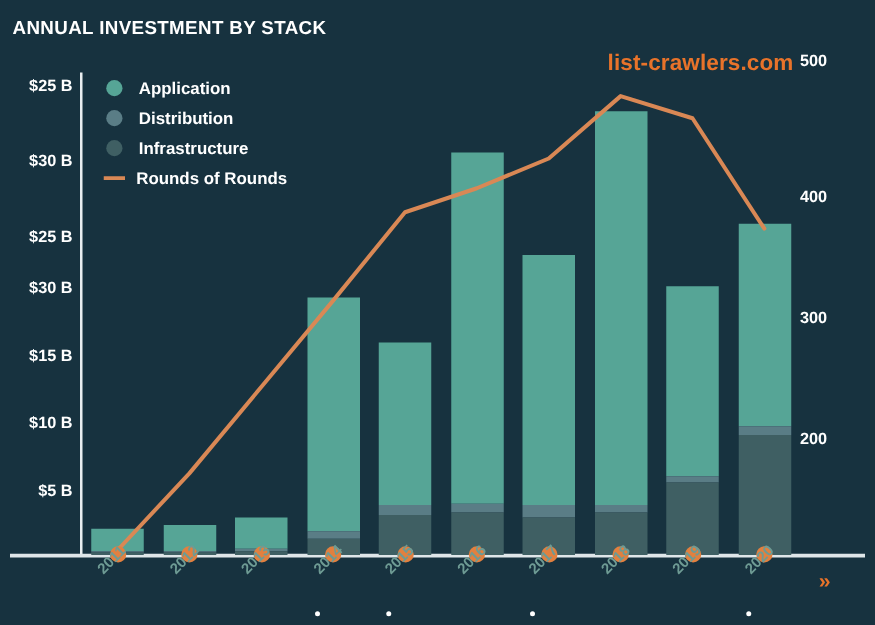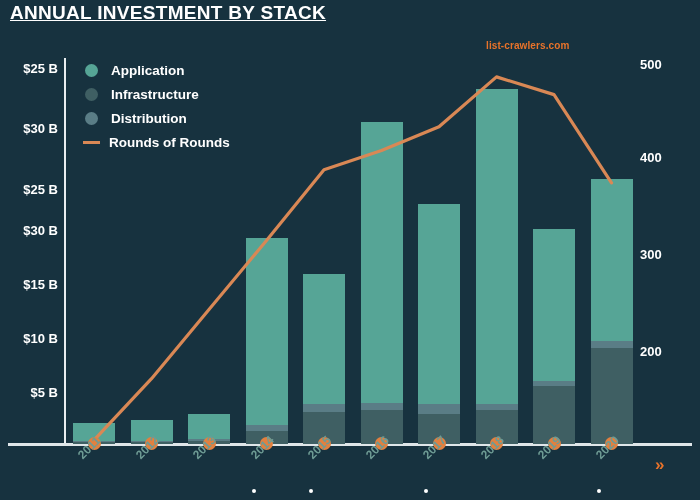--- a/index.html
+++ b/index.html
@@ -5,28 +5,28 @@
   html,body{margin:0;padding:0;}
   body{
     width:700px;height:500px;overflow:hidden;
     background:#17323f;
     font-family:"Liberation Sans", sans-serif;
     -webkit-font-smoothing:antialiased;
   }
   #root{position:relative;width:700px;height:500px;}
 
   .title{
-    position:absolute;left:10px;top:2px;
-    font-size:19px;font-weight:bold;letter-spacing:0.3px;
-    color:#ffffff;text-transform:uppercase;white-space:nowrap;text-decoration:underline;
+    position:absolute;left:10px;top:14px;
+    font-size:15px;font-weight:bold;letter-spacing:0.3px;
+    color:#ffffff;text-transform:uppercase;white-space:nowrap;
   }
 
   .watermark{
     position:absolute;left:486px;top:40px;
-    font-size:10px;font-weight:bold;color:#e8732a;
+    font-size:18px;font-weight:bold;color:#e8732a;
     letter-spacing:0.1px;white-space:nowrap;
   }
   .yaxis-line{
     position:absolute;left:64px;top:58px;width:2px;height:386px;
     background:#e9eef0;
   }
   .baseline{
     position:absolute;left:8px;top:443px;width:684px;height:3px;
     background:#dfe6e9;
   }
@@ -100,35 +100,35 @@
     <div class="ytick" style="top:230px">$30 B</div>
     <div class="ytick" style="top:189px">$25 B</div>
     <div class="ytick" style="top:128px">$30 B</div>
     <div class="ytick" style="top:68px">$25 B</div>
   </div>
 
   <div class="y2labels">
     <div class="y2tick" style="top:351px">200</div>
     <div class="y2tick" style="top:254px">300</div>
     <div class="y2tick" style="top:157px">400</div>
-    <div class="y2tick" style="top:64px">500</div>
+    <div class="y2tick" style="top:48px">500</div>
   </div>
 
   <div class="legend">
     <div class="lrow">
       <span class="ldot" style="background:#56a596"></span>
       <span class="ltext">Application</span>
     </div>
     <div class="lrow">
+      <span class="ldot" style="background:#5a7d86"></span>
+      <span class="ltext">Distribution</span>
+    </div>
+    <div class="lrow">
       <span class="ldot" style="background:#3f5f63"></span>
       <span class="ltext">Infrastructure</span>
-    </div>
-    <div class="lrow">
-      <span class="ldot" style="background:#5a7d86"></span>
-      <span class="ltext">Distribution</span>
     </div>
     <div class="lrow">
       <span class="lline"></span>
       <span class="ltext">Rounds of Rounds</span>
     </div>
   </div>
 
   <div id="bars">
       <div class="bar" style="left: 73px; top: 422.514px; height: 21.4857px;">
         <div class="seg seg-app" style="height: 18.2629px;"></div>

